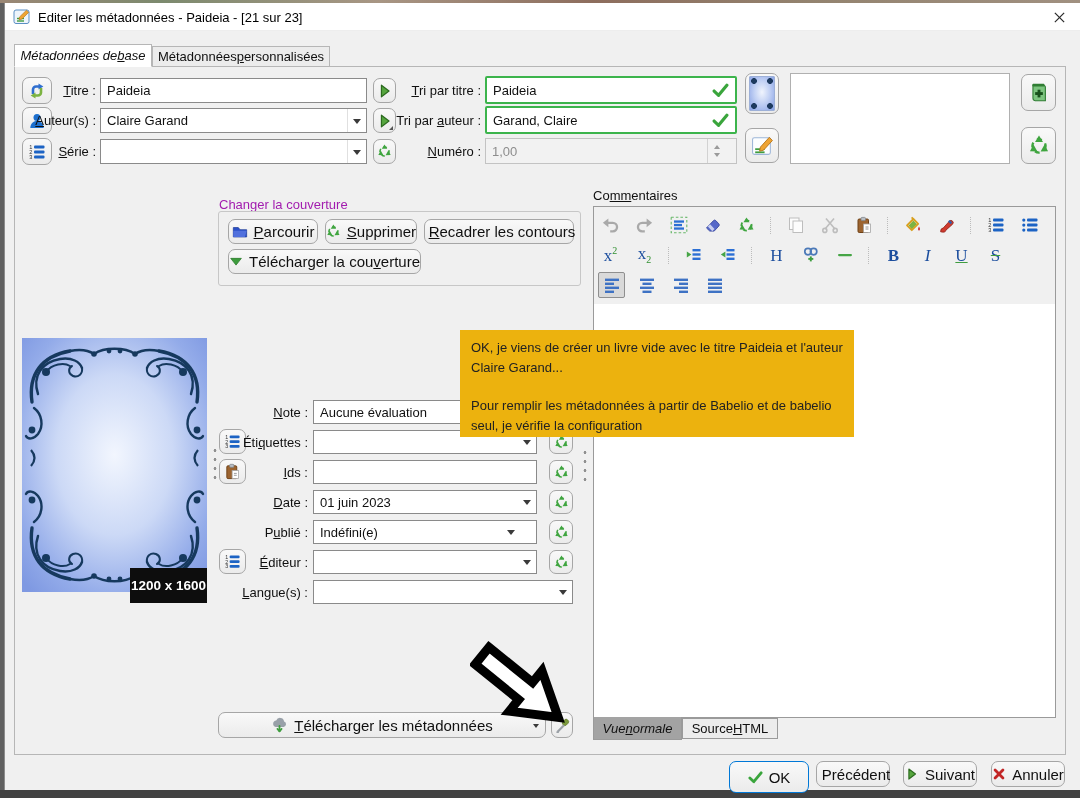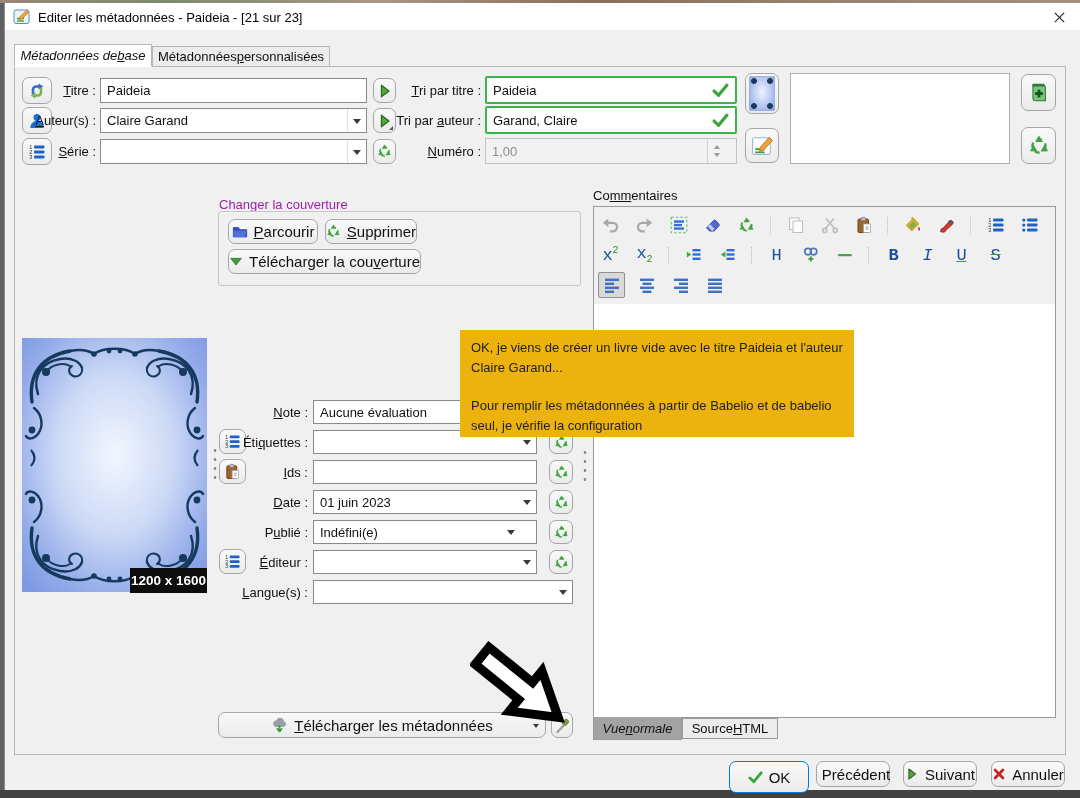--- a/index.html
+++ b/index.html
@@ -24,21 +24,21 @@
   .groupbox{border:1px solid #c7c7c7;border-radius:3px}
   .tab-top{display:flex;align-items:center;justify-content:center;font-size:13px;
     border:1px solid #b6b6b6;background:#ececec;color:#101010}
   .tab-top.active{background:#fff;border-bottom:1px solid #fff;font-style:italic;z-index:5}
   .tab-bottom{display:flex;align-items:center;justify-content:center;font-size:13px;
     border:1px solid #9a9a9a;background:#ececec;color:#101010}
   .tab-bottom.active{background:#a3a3a3;border-top:1px solid #fff;font-style:italic;z-index:5}
   .tbtn{width:25px;height:24px;display:flex;align-items:center;justify-content:center;border-radius:2px}
   .tbtn.pressed{background:#d9d9d9;border:1px solid #8f8f8f}
   .tsep{width:1px;height:17px;border-left:1px dotted #bcbcbc;margin:0 2px}
-  .serif{font-family:Liberation Mono, monospace;color:#1c4e9e;font-size:17px;line-height:1}
+  .serif{font-family:Liberation Serif, serif;color:#1c4e9e;font-size:17px;line-height:1}
   .dots-v{width:4px;background-image:radial-gradient(circle,#909090 1.3px,transparent 1.6px);
     background-size:4px 9px;background-repeat:repeat-y}
   .badge{background:#0d0d0d;color:#fff;font-weight:bold;font-size:13.5px;
     display:flex;align-items:center;justify-content:center}
   .tooltip{background:#ecb20e;color:#222;font-size:13px;line-height:1.5;padding:8px 11px;z-index:40}
   .thumbcov{border:1px solid #9db0d8;border-radius:1px;
     background:
      radial-gradient(circle at 4px 4px,#1d3a5f 2.6px,transparent 3.2px),
      radial-gradient(circle at calc(100% - 4px) 4px,#1d3a5f 2.6px,transparent 3.2px),
      radial-gradient(circle at 4px calc(100% - 4px),#1d3a5f 2.6px,transparent 3.2px),
@@ -420,39 +420,45 @@
     <use href="#cnr" transform="translate(0,254) scale(1,-1)"></use>
     <use href="#cnr" transform="translate(185,254) scale(-1,-1)"></use>
     <path d="M72,16 C82,9 103,9 113,16" stroke="#16395e" stroke-width="2.4" fill="none"></path>
     <path d="M72,238 C82,245 103,245 113,238" stroke="#16395e" stroke-width="2.4" fill="none"></path>
     <circle cx="87" cy="13" r="2.4" fill="#16395e"></circle>
       <circle cx="98" cy="13" r="2.4" fill="#16395e"></circle>
     <circle cx="87" cy="241" r="2.4" fill="#16395e"></circle>
       <circle cx="98" cy="241" r="2.4" fill="#16395e"></circle>
     <path d="M9,112 q7,8 0,16 M176,112 q-7,8 0,16" stroke="#16395e" stroke-width="2.2" fill="none"></path>
   </svg>
-  <div class="a badge" style="left:130px;top:568px;width:77px;height:25px">1200 x 1600</div>
+  <div class="a badge" style="left:130px;top:568px;width:77px;height:35px">1200 x 1600</div>
 
   <div class="a dots-v" style="left:213px;top:446px;height:38px"></div>
   <div class="a dots-v" style="left:583px;top:448px;height:38px"></div>
 
   <div class="a" style="left:219px;top:197px;font-size:13px;color:#a21caf">Changer la couverture</div>
   <div class="a groupbox" style="left:218px;top:211px;width:363px;height:75px"></div>
   <div class="a btn" style="left:228px;top:219px;width:90px;height:25px">
     <svg width="16" height="16">
         <use href="#ic-folder"></use>
       </svg>
     <span><u>P</u>arcourir</span>
   </div>
   <div class="a btn" style="left:325px;top:219px;width:92px;height:25px">
     <svg width="15" height="15">
         <use href="#ic-recycle"></use>
       </svg>
     <span><u>S</u>upprimer</span>
   </div>
+  <div class="a btn" style="left:424px;top:219px;width:150px;height:25px">
+    <svg width="16" height="16">
+        <use href="#ic-crop"></use>
+      </svg>
+    <span><u>R</u>ecadrer les contours</span>
+  </div>
   <div class="a btn" style="left:228px;top:249px;width:193px;height:25px">
     <svg width="15" height="15">
         <use href="#ic-tridown"></use>
       </svg>
     <span>Télécharger la cou<u>v</u>erture</span>
   </div>
 
   <div class="a lbl" style="left:180px;top:405px;width:128px"><u>N</u>ote :</div>
   <div class="a input" style="left:313px;top:400px;width:224px;height:24px;padding-right:0">
     <span>Aucune évaluation</span>

